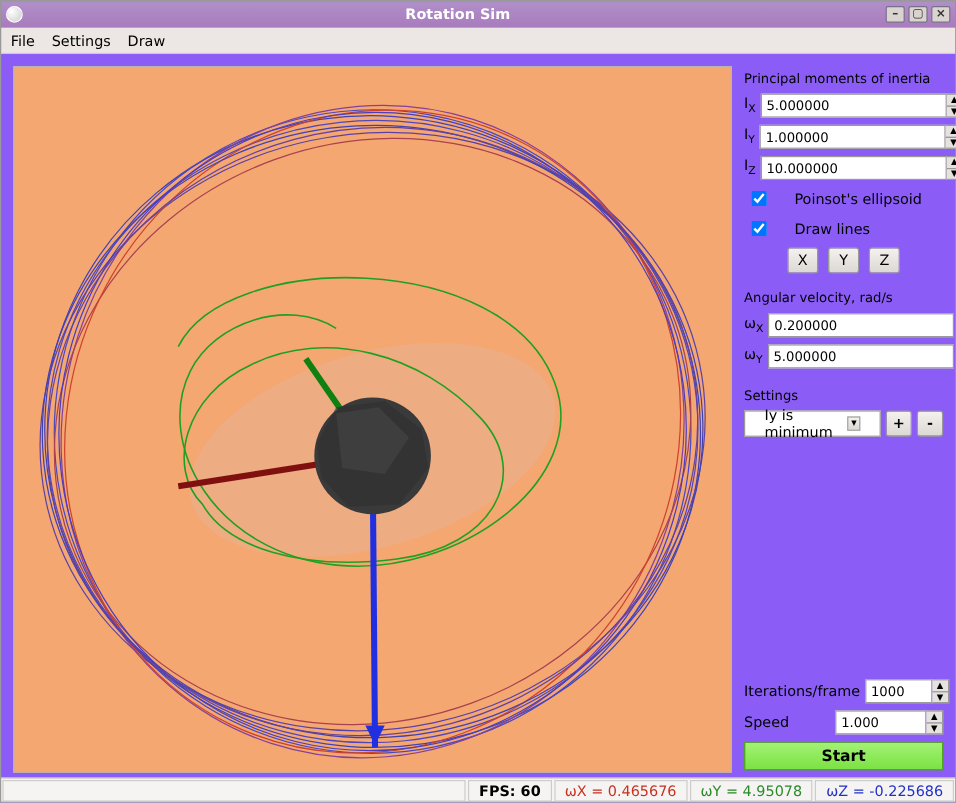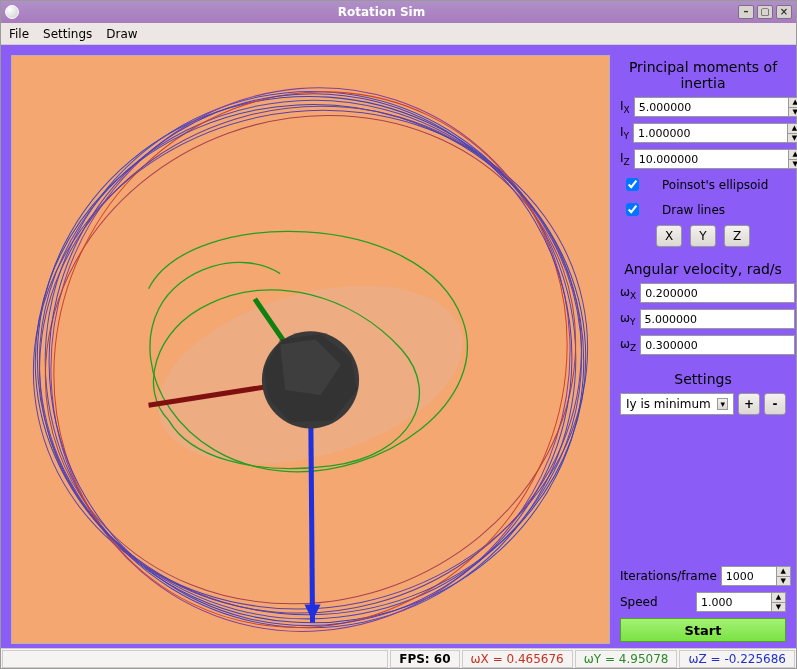--- a/index.html
+++ b/index.html
@@ -10,33 +10,33 @@
   .titlebar .icon { width:14px; height:14px; border:1px solid #fff; border-radius:50%; margin-right:6px; background:radial-gradient(circle at 30% 30%, #fff, #ccc); }
   .titlebar .title { flex:1; text-align:center; font-size:12px; }
   .titlebar .btns { display:flex; gap:3px; }
   .titlebar .wbtn { width:16px; height:14px; background:#d9d4d0; border:1px solid #7a6f8a; border-radius:2px; display:flex; align-items:center; justify-content:center; font-size:10px; line-height:1; color:#333; cursor:default; }
   .menubar { height:22px; display:flex; align-items:center; padding:0 8px; gap:14px; background:#ece7e4; border-bottom:1px solid #d0ccc8; }
   .menubar span { cursor:default; }
   .content { position:absolute; top:44px; left:0; right:0; bottom:20px; display:flex; padding:10px 8px 4px 10px; gap:8px; }
   .viewport { position:relative; flex:1; background:#f5a772; border:1px solid #b8b3af; overflow:hidden; }
   .viewport svg { width:100%; height:100%; display:block; }
   .sidepanel { width:170px; display:flex; flex-direction:column; gap:6px; padding:2px; }
-  .heading { font-size:14px; text-align:center; margin-top:2px; }
+  .heading { font-size:11px; margin-top:2px; }
   .row { display:flex; align-items:center; gap:4px; }
   .row .lbl { width:28px; text-align:right; font-size:12px; }
   .spinbox { display:flex; flex:1; }
   .spinbox input { flex:1; min-width:0; height:20px; padding:1px 4px; border:1px solid #999; background:#fff; font-family:inherit; font-size:11px; }
   .spinbtns { display:flex; flex-direction:column; width:14px; }
   .spinbtns div { flex:1; border:1px solid #999; border-left:none; background:#e6e2de; font-size:7px; text-align:center; line-height:8px; cursor:default; }
   .spinbtns div:first-child { border-bottom:none; }
   .chk { display:flex; align-items:center; gap:20px; font-size:12px; padding-left:2px; }
   .chk input { width:13px; height:13px; }
   .btnrow { display:flex; gap:8px; justify-content:center; }
   .btn { height:22px; min-width:26px; padding:0 6px; border:1px solid #999; background:linear-gradient(#f4f1ee,#dcd8d4); border-radius:3px; display:flex; align-items:center; justify-content:center; cursor:default; }
-  .select { height:22px; flex:1; border:1px solid #999; background:#fff; padding:0 5px; display:flex; align-items:center; justify-content:space-between; }
+  .select { height:22px; flex:1; border:1px solid #999; background:#fff; padding:0 16px; display:flex; align-items:center; justify-content:space-between; }
   .select .arrow { font-size:9px; border:1px solid #999; padding:0 2px; background:linear-gradient(#f4f1ee,#dcd8d4); }
   .sqbtn { width:22px; height:22px; border:1px solid #999; background:linear-gradient(#f4f1ee,#dcd8d4); border-radius:3px; display:flex; align-items:center; justify-content:center; font-weight:bold; cursor:default; }
   .spacer { flex:1; }
   .startbtn { height:24px; background:linear-gradient(#a3f274,#7be244); border:1px solid #4fa51f; border-radius:0; font-weight:bold; font-size:13px; display:flex; align-items:center; justify-content:center; cursor:default; }
   .statusbar { position:absolute; left:0; right:0; bottom:0; height:20px; background:#f6f4f2; border-top:1px solid #d0ccc8; display:flex; align-items:center; font-size:12px; }
   .statusbar .cell { border:1px solid #ccc; height:18px; margin:14px 1px; display:flex; align-items:center; padding:0 8px; }
   .statusbar .empty { flex:1; }
   .fps { font-weight:bold; }
   .wx { color:#c83020; }
   .wy { color:#2a8a2a; }
@@ -159,27 +159,20 @@
 
         </div>
       </div>
       <div class="row">
         <div class="lbl"><span>ω</span><sub>Y</sub></div>
         <div class="spinbox">
           <input value="5.000000" style="">
 
         </div>
       </div>
-      <div class="row">
-        <div class="lbl"><span>ω</span><sub>Z</sub></div>
-        <div class="spinbox">
-          <input value="0.300000" style="">
-
-        </div>
-      </div>
 
       <div class="heading" style="margin-top:10px;">Settings</div>
       <div class="row">
         <div class="select">
           <span>Iy is minimum</span>
           <span class="arrow">▾</span>
         </div>
         <div class="sqbtn">+</div>
         <div class="sqbtn">-</div>
       </div>

